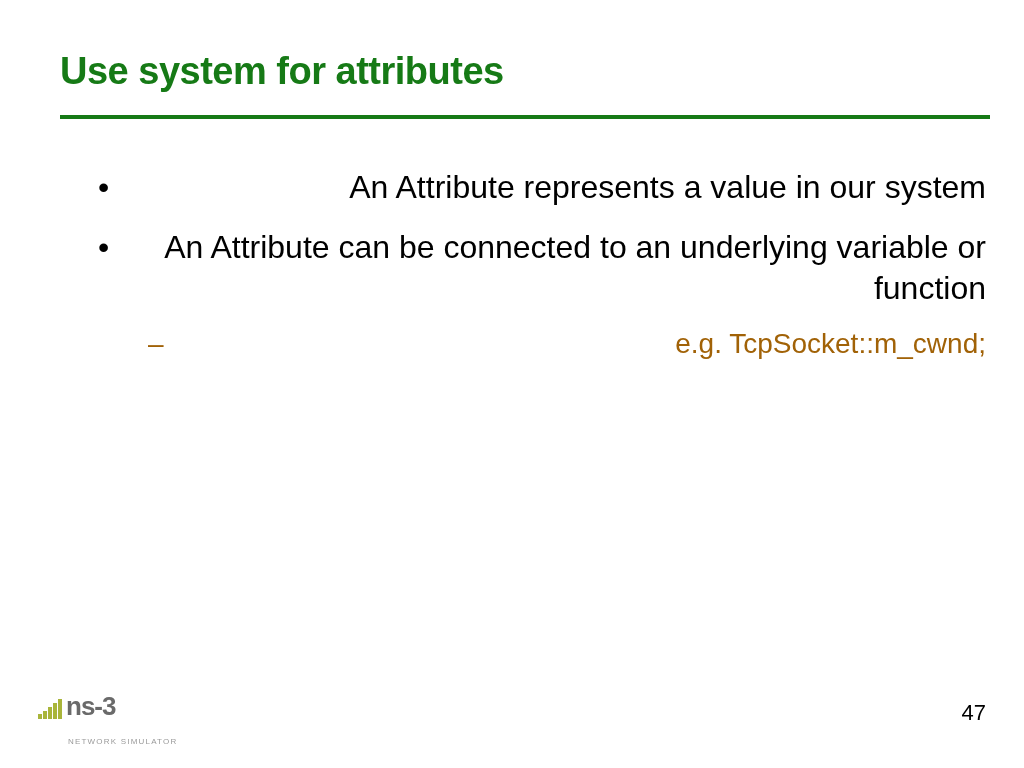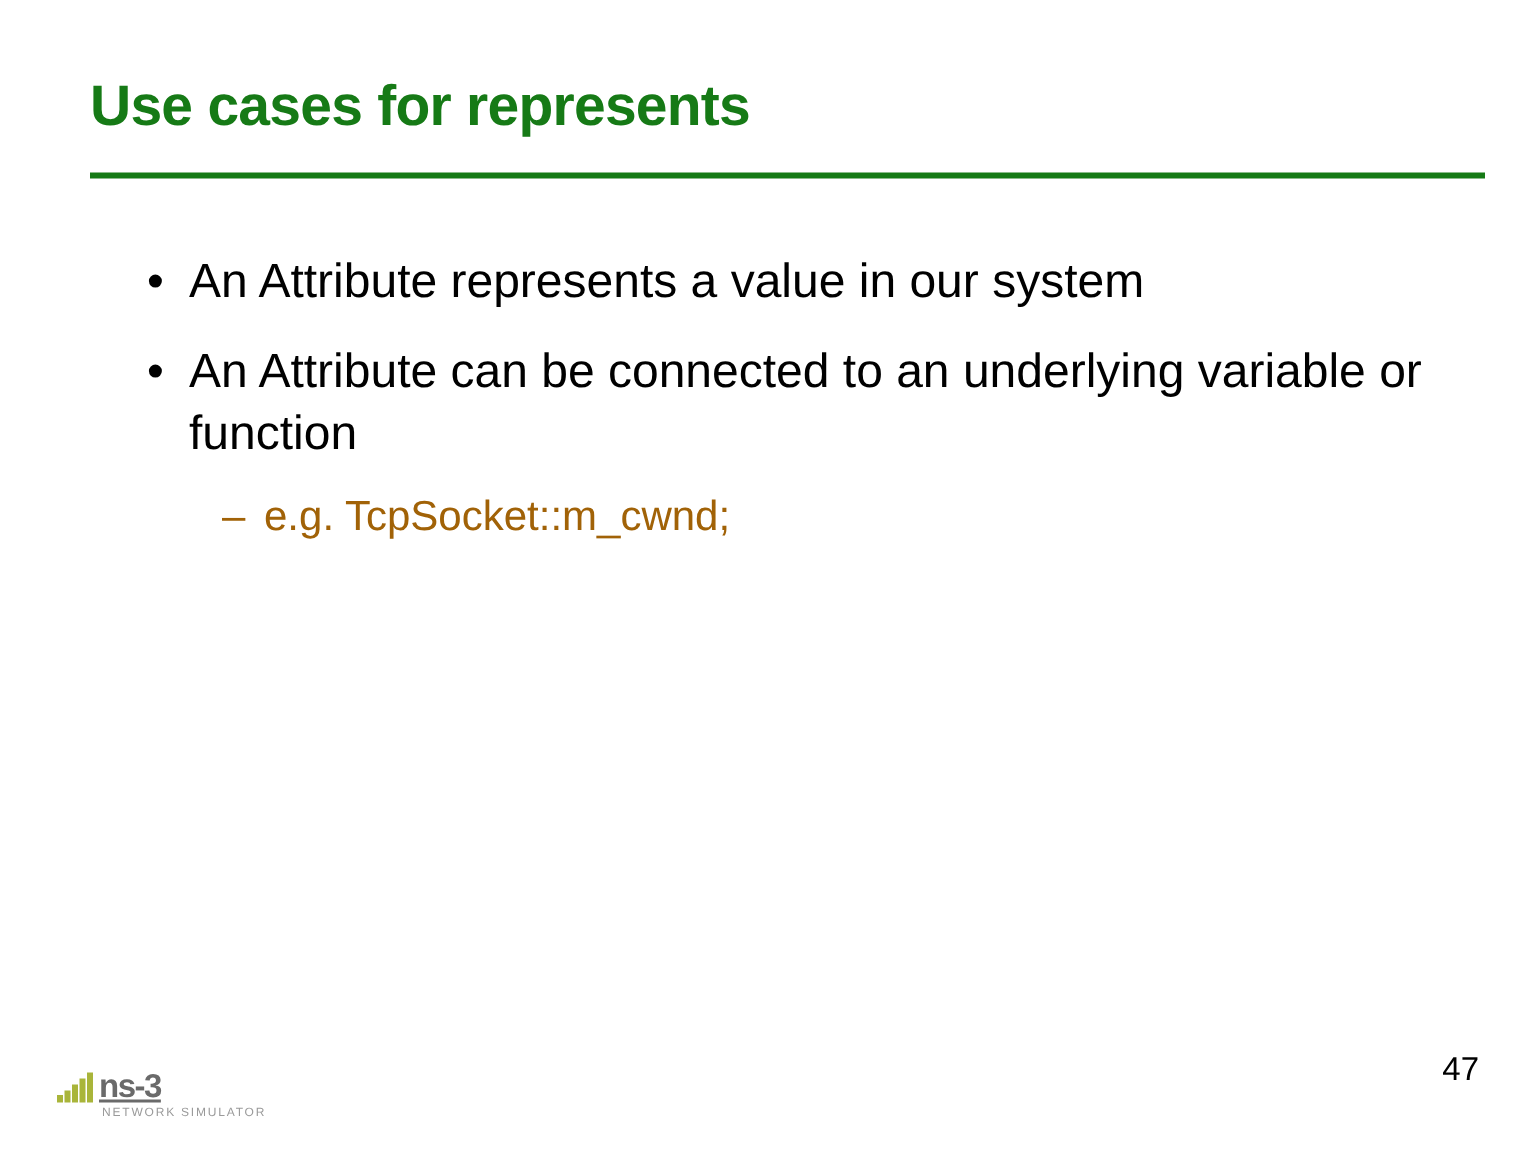--- a/index.html
+++ b/index.html
@@ -18,20 +18,21 @@
     letter-spacing: -0.5px;
   }
   .rule {
     border: none;
     border-top: 4px solid #167a16;
     margin-bottom: 48px;
     width: 930px;
   }
   .content {
     padding-left: 38px;
+    text-align: right;
   }
   ul.level1 {
     list-style: none;
   }
   ul.level1 > li {
     position: relative;
     font-size: 32px;
     color: #000;
     line-height: 1.3;
     margin-bottom: 18px;
@@ -93,45 +94,44 @@
     width: 4px;
     background: #a9b53a;
     display: block;
   }
   .bars span:nth-child(1){height:5px;}
   .bars span:nth-child(2){height:8px;}
   .bars span:nth-child(3){height:12px;}
   .bars span:nth-child(4){height:16px;}
   .bars span:nth-child(5){height:20px;}
   .logo-text {
-    font-size: 22px;
+    font-size: 26px;
     font-weight: 800;
     color: #6a6a6a;
     letter-spacing: -1px;
     line-height: 1;
-    text-decoration: underline;
   }
   .logo-sub {
     font-size: 8px;
     color: #9a9a9a;
     letter-spacing: 1.2px;
-    margin-top: 2px;
+    margin-top: 18px;
     margin-left: 30px;
   }
   .pagenum {
     font-size: 22px;
     color: #000;
     margin-bottom: 20px;
   }
 </style>
 </head>
 <body>
 
 <div class="slide">
-  <h1 class="title">Use cases for represents</h1>
+  <h1 class="title">Use system for attributes</h1>
   <hr class="rule">
   <div class="content">
     <ul class="level1">
       <li>
         <span>An Attribute represents a value in our system</span>
       </li>
       <li>
         <span>An Attribute can be connected to an underlying variable or function</span>
         <ul class="level2">
           <li>

